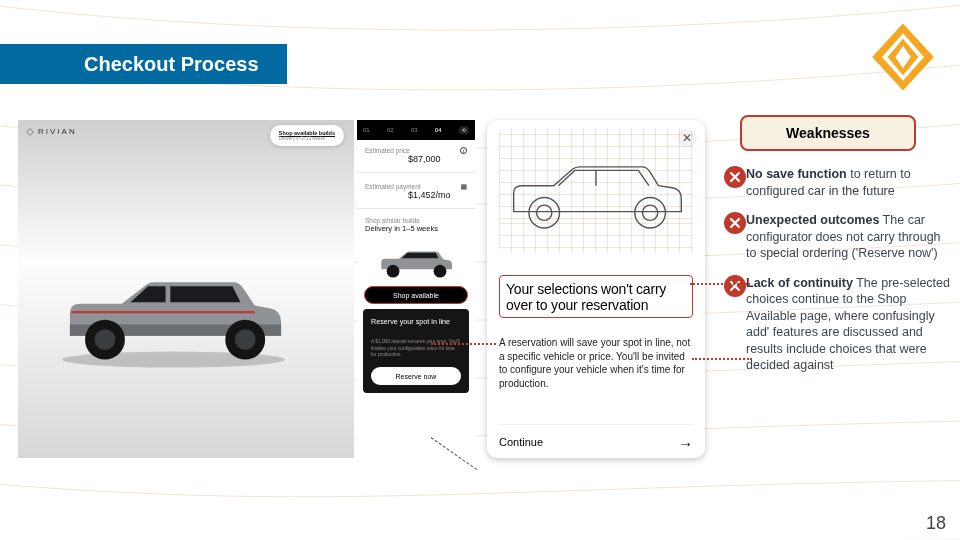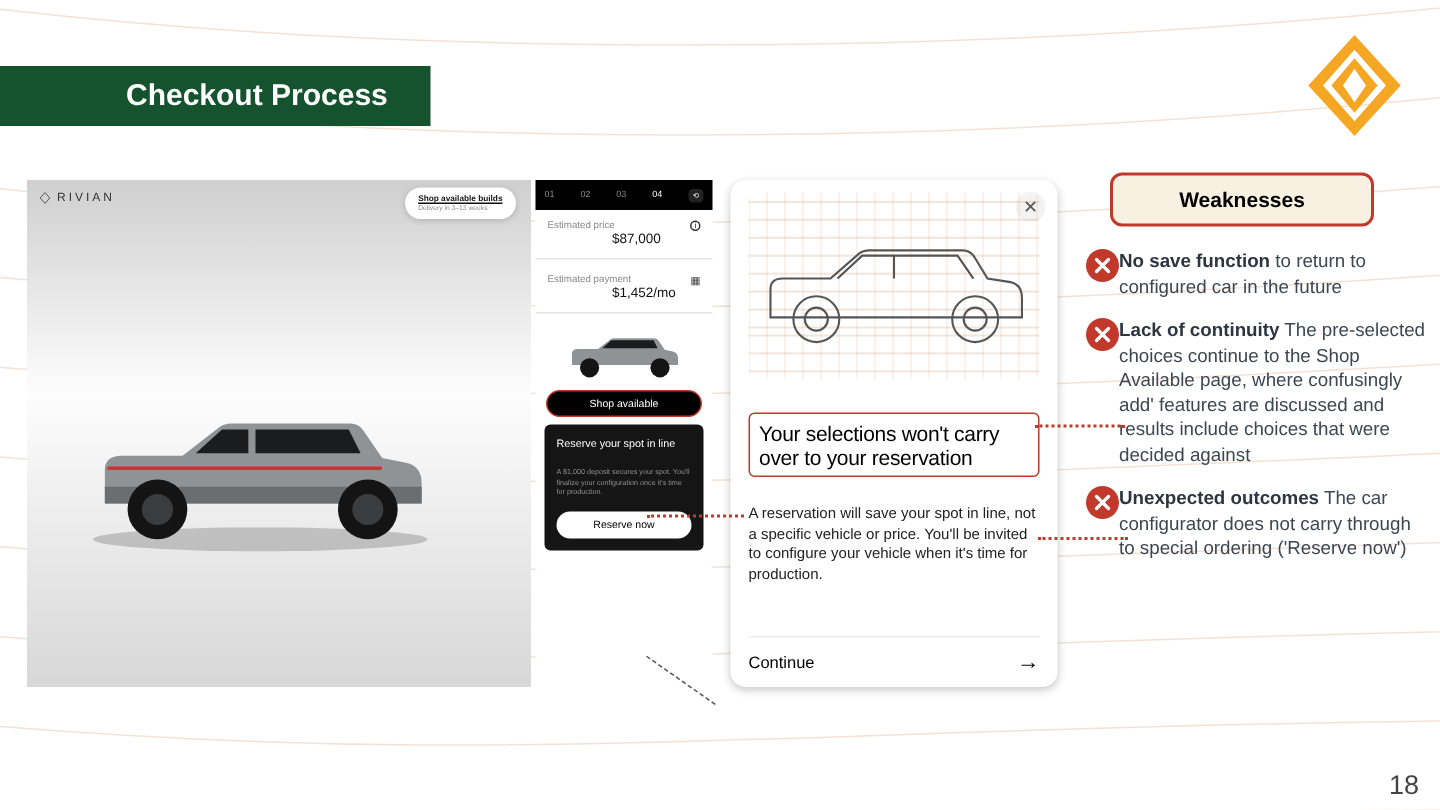--- a/index.html
+++ b/index.html
@@ -1,20 +1,20 @@
 <!DOCTYPE html>
 <html><head>
 <meta charset="utf-8">
 <style>
   * { box-sizing: border-box; margin: 0; padding: 0; font-family: Helvetica, Arial, sans-serif; }
   body { width: 960px; height: 540px; background: #fff; position: relative; overflow: hidden; }
 
   .bg-lines { position: absolute; inset: 0; opacity: 0.25; }
 
-  .title-bar { position: absolute; top: 44px; left: 0; height: 40px; background: #14532d; color: #fff; font-weight: bold; font-size: 20px; display: flex; align-items: center; padding: 0 28px 0 84px; z-index: 5; }
+  .title-bar { position: absolute; top: 44px; left: 0; height: 40px; background: #0369a1; color: #fff; font-weight: bold; font-size: 20px; display: flex; align-items: center; padding: 0 28px 0 84px; z-index: 5; }
 
   .logo-wrap { position: absolute; top: 22px; right: 22px; z-index: 5; }
 
   .page-num { position: absolute; bottom: 6px; right: 14px; font-size: 18px; color: #444; z-index: 5; }
 
   .panel1 { position: absolute; top: 120px; left: 18px; width: 336px; height: 338px; background: linear-gradient(#cfcfcf,#fdfdfd 42%,#d7d7d7); overflow: hidden; }
   .brand { position: absolute; top: 7px; left: 8px; font-size: 8px; letter-spacing: 2px; color: #333; display: flex; align-items: center; gap: 4px; font-weight: 500;}
   .brand svg { display: block; }
   .pill-top { position: absolute; top: 5px; right: 10px; background: #fff; border-radius: 14px; padding: 5px 9px; box-shadow: 0 1px 4px rgba(0,0,0,.18); min-width:60px}
   .pill-top .t1 { font-size: 5.5px; font-weight: 600; text-decoration: underline; color: #111; }
@@ -127,20 +127,24 @@
     <div class="est-val">$87,000</div>
     <div class="info-dot">i</div>
   </div>
   <div class="hr"></div>
   <div class="est-block">
     <div class="est-lbl">Estimated payment</div>
     <div class="est-val">$1,452/mo</div>
     <div class="calc-dot">▦</div>
   </div>
   <div class="hr"></div>
+  <div class="sect">
+    <div class="s1">Shop similar builds</div>
+    <div class="s2">Delivery in 1–5 weeks</div>
+  </div>
   <div class="mini-truck-box">
     <svg width="86" height="40" viewBox="0 0 320 150">
       <path d="M30 110 L30 82 Q30 70 44 70 L95 70 L126 46 Q130 43 136 43 L235 43 Q243 43 247 50 L262 72 L282 76 Q295 79 295 93 L295 110 Z" fill="#8f9396"></path>
       <path d="M128 48 L234 48 L244 68 L106 68 Z" fill="#1b1c1d"></path>
       <g fill="#141414">
           <circle cx="74" cy="117" r="24"></circle>
           <circle cx="250" cy="117" r="24"></circle>
         </g>
     </svg>
   </div>
@@ -185,29 +189,29 @@
         </svg>
     </div>
     <div class="txt"><b>No save function</b><span> to return to configured car in the future</span></div>
   </div>
   <div class="bul">
     <div class="ico">
       <svg width="12" height="12" viewBox="0 0 12 12">
           <path d="M2 2 L10 10 M10 2 L2 10" stroke="#fff" stroke-width="2.2" stroke-linecap="round"></path>
         </svg>
     </div>
-    <div class="txt"><b>Lack of continuity</b><span> The pre-selected choices continue to the Shop Available page, where confusingly add' features are discussed and results include choices that were decided against</span></div>
+    <div class="txt"><b>Unexpected outcomes</b><span> The car configurator does not carry through to special ordering ('Reserve now')</span></div>
   </div>
   <div class="bul">
     <div class="ico">
       <svg width="12" height="12" viewBox="0 0 12 12">
           <path d="M2 2 L10 10 M10 2 L2 10" stroke="#fff" stroke-width="2.2" stroke-linecap="round"></path>
         </svg>
     </div>
-    <div class="txt"><b>Unexpected outcomes</b><span> The car configurator does not carry through to special ordering ('Reserve now')</span></div>
+    <div class="txt"><b>Lack of continuity</b><span> The pre-selected choices continue to the Shop Available page, where confusingly add' features are discussed and results include choices that were decided against</span></div>
   </div>
 </div>
 
 <div class="dots" id="d1"></div>
 <div class="dots" id="d2"></div>
 <div class="dots" id="d3"></div>
 <div id="d4"></div>
 
 <div class="page-num">18</div>
 

